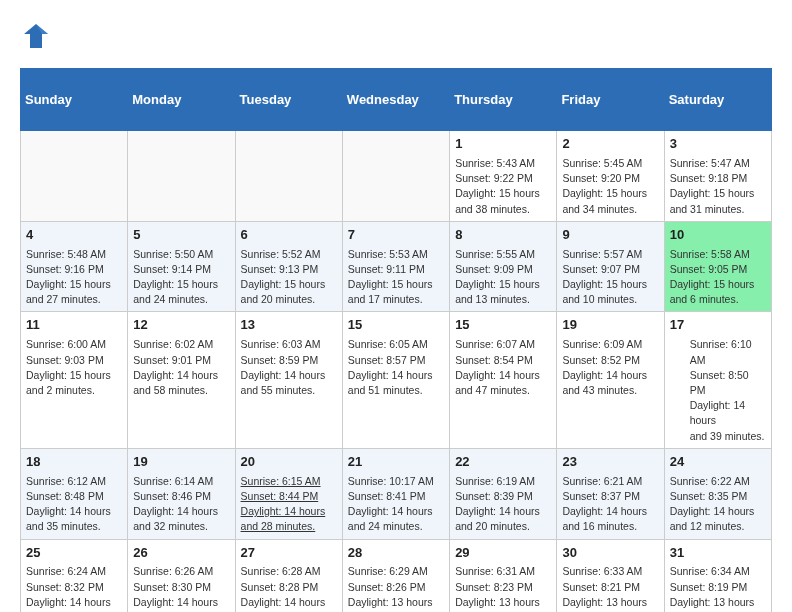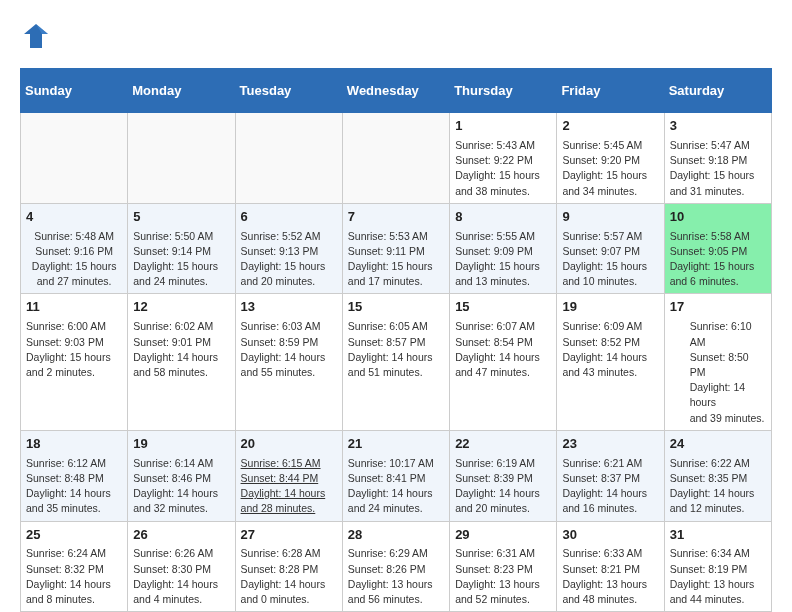--- a/index.html
+++ b/index.html
@@ -39,21 +39,21 @@
     }
     table {
       width: 100%;
       border-collapse: collapse;
       table-layout: fixed;
     }
     th {
       background: #2d6db5;
       color: #fff;
       font-size: 13px;
-      padding: 14px 4px;
+      padding: 23px 4px;
       text-align: left;
       border: 1px solid #2d6db5;
     }
     td {
       border: 1px solid #ccc;
       vertical-align: top;
       padding: 4px 5px;
       height: 90px;
       background: #fff;
       font-size: 11px;
@@ -141,21 +141,21 @@
           <span class="day-num">3</span>
           <div class="cell-content" style="white-space: pre-line;">Sunrise: 5:47 AM
 Sunset: 9:18 PM
 Daylight: 15 hours
 and 31 minutes.</div>
         </td>
       </tr>
       <tr>
         <td style="background: rgb(240, 245, 251);">
           <span class="day-num">4</span>
-          <div class="cell-content" style="white-space: pre-line; text-align: center;">Sunrise: 5:48 AM
+          <div class="cell-content" style="white-space: pre-line;">Sunrise: 5:48 AM
 Sunset: 9:16 PM
 Daylight: 15 hours
 and 27 minutes.</div>
         </td>
         <td style="background: rgb(240, 245, 251);">
           <span class="day-num">5</span>
           <div class="cell-content" style="white-space: pre-line;">Sunrise: 5:50 AM
 Sunset: 9:14 PM
 Daylight: 15 hours
 and 24 minutes.</div>

